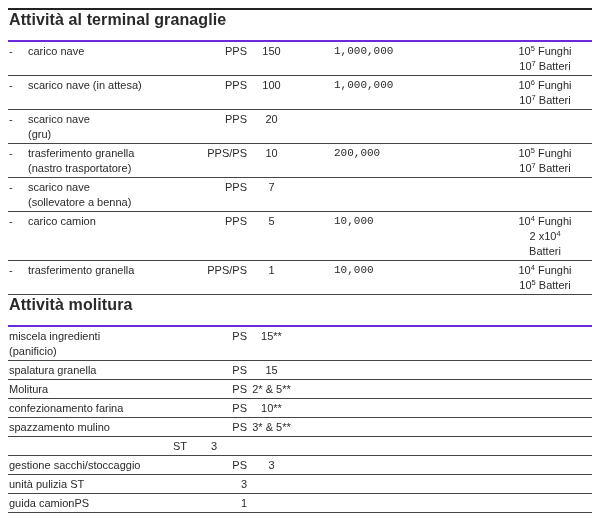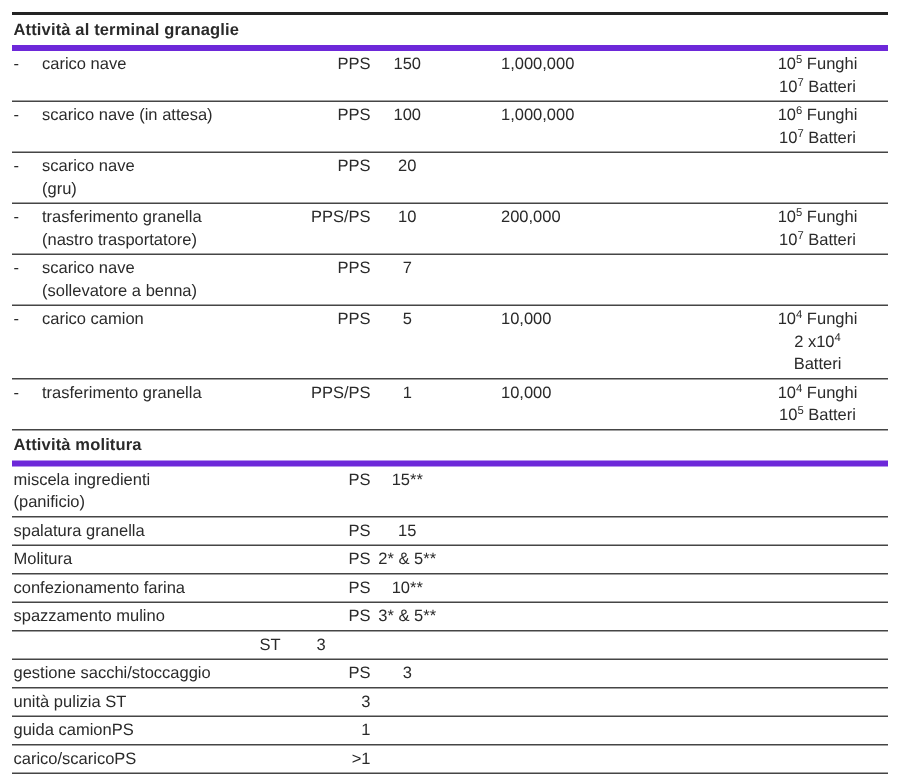--- a/index.html
+++ b/index.html
@@ -15,42 +15,42 @@
     box-sizing: border-box;
     padding: 8px 8px 0 8px;
     overflow: hidden;
   }
   .tbl {
     width: 584px;
     border-top: 2px solid #232323;
     border-bottom: 2px solid #232323;
   }
   .sec-title {
-    font-size: 11px;
+    font-size: 16px;
     font-weight: 700;
     line-height: 16px;
-    padding: 2px 0 2px 1px;
-    border-bottom: 4px solid #6d28d9;
+    padding: 2px 0 12px 1px;
+    border-bottom: 2px solid #6d28d9;
     letter-spacing: 0.1px;
   }
   .row {
     display: grid;
     grid-template-columns: 179px 60px 55px 196px 94px;
     font-size: 11px;
     line-height: 15px;
     padding: 2px 0 1px 0;
     border-bottom: 1px solid #454545;
   }
   .rows:last-of-type .row:last-child { border-bottom: none; }
   .cell { min-height: 15px; }
   .c-label { display: flex; padding-left: 1px; }
   .bullet { width: 19px; flex: 0 0 19px; }
   .c-type { text-align: right; }
   .c-value { text-align: center; padding-right: 6px; }
-  .c-thresh { padding-left: 32px; }
+  .c-thresh { padding-left: 32px; font-family: Liberation Mono, monospace; }
   .c-limits { text-align: center; }
   sup {
     font-size: 7.5px;
     line-height: 0;
     vertical-align: 4px;
   }
 </style>
 </head>
 <body>
 

